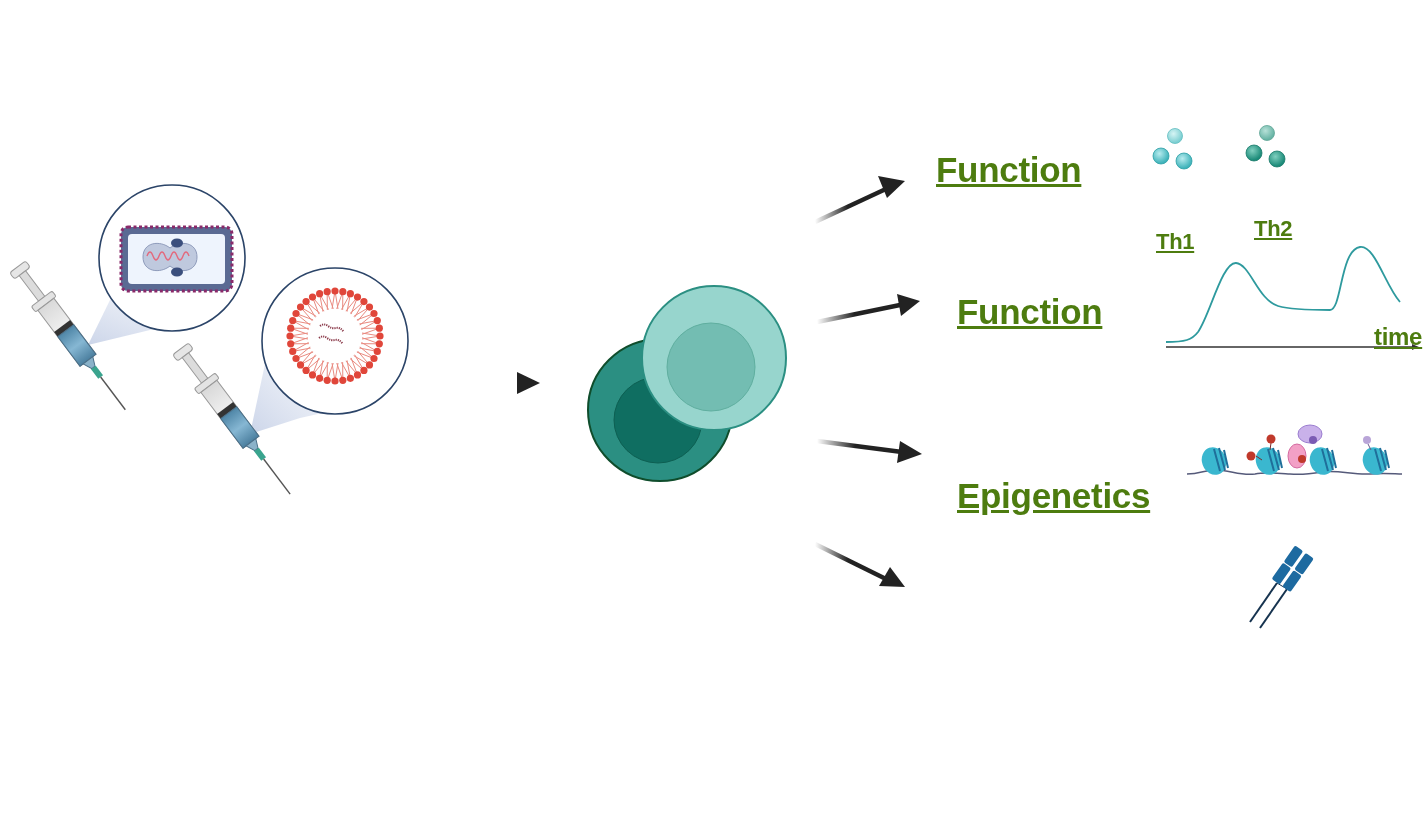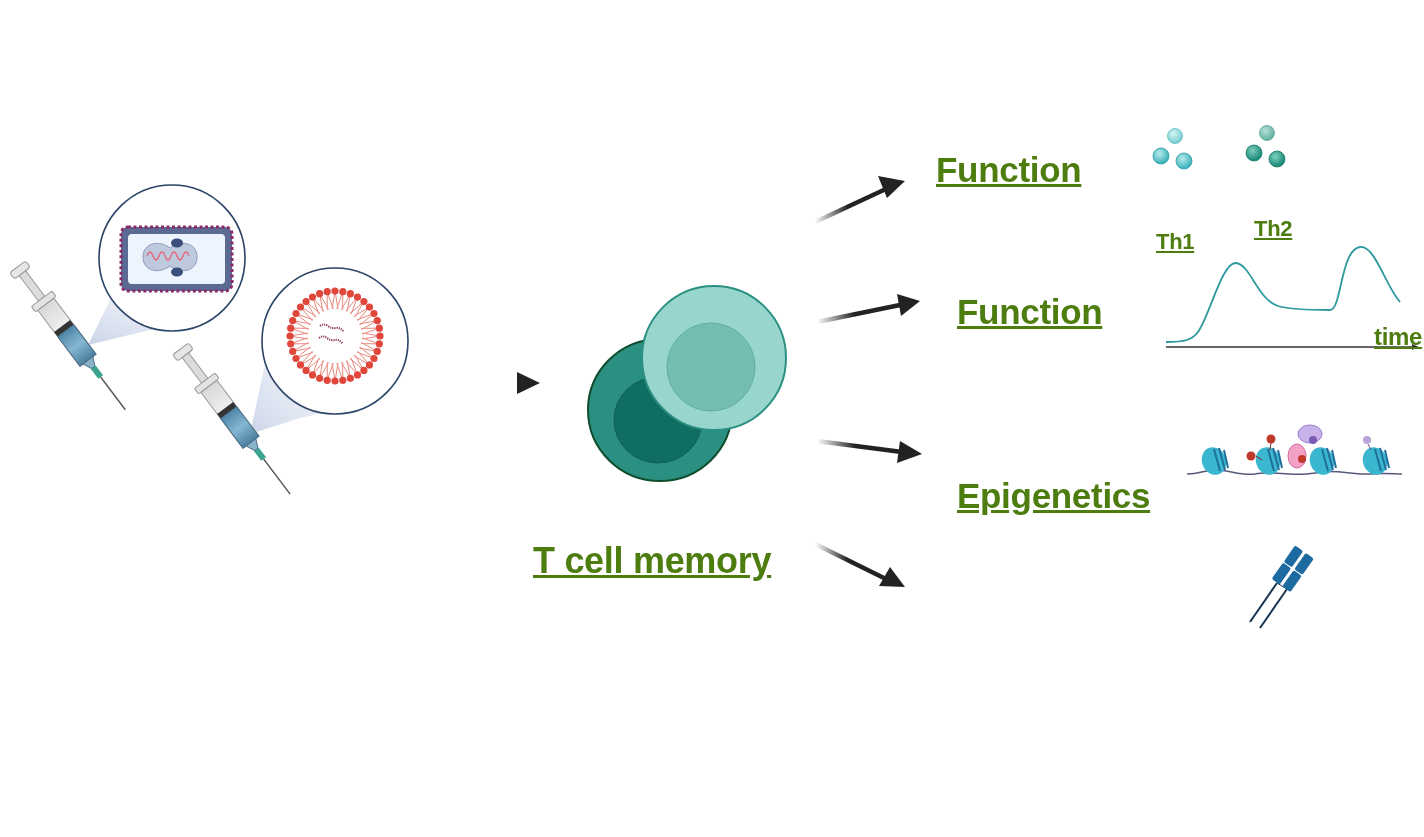--- a/index.html
+++ b/index.html
@@ -298,21 +298,20 @@
       <g transform="rotate(35 1289 568)">
         <rect x="1281" y="546" width="10" height="20" rx="2" fill="#1d6aa0"></rect>
         <rect x="1281" y="567" width="10" height="20" rx="2" fill="#1d6aa0"></rect>
         <rect x="1294" y="546" width="10" height="20" rx="2" fill="#1d6aa0"></rect>
         <rect x="1294" y="567" width="10" height="20" rx="2" fill="#1d6aa0"></rect>
       </g>
     </g>
   </svg>
 
   
-  <div class="label big" style="left:533px; top:540px;">T cell memory</div>
 
   <div class="label mid" style="left:936px; top:150px;">Function</div>
   <div class="label mid" style="left:957px; top:292px;">Function</div>
   <div class="label mid" style="left:957px; top:434px;margin-top:42px;">Epigenetics</div>
 
   <div class="label small" style="left:1156px; top:189px;">Th1</div>
   <div class="label small" style="left:1254px; top:176px;">Th2</div>
   <div class="label tiny" style="left:1374px; top:323px;">time</div>
 </div>
 

